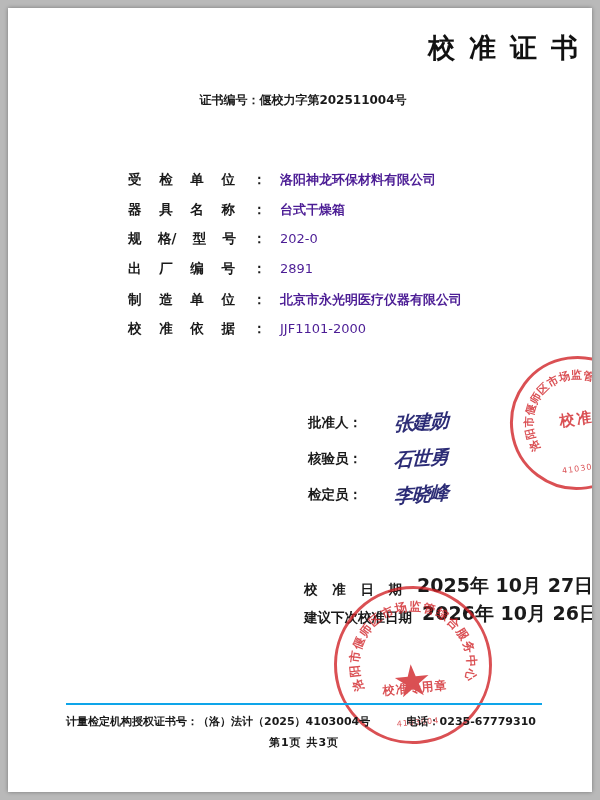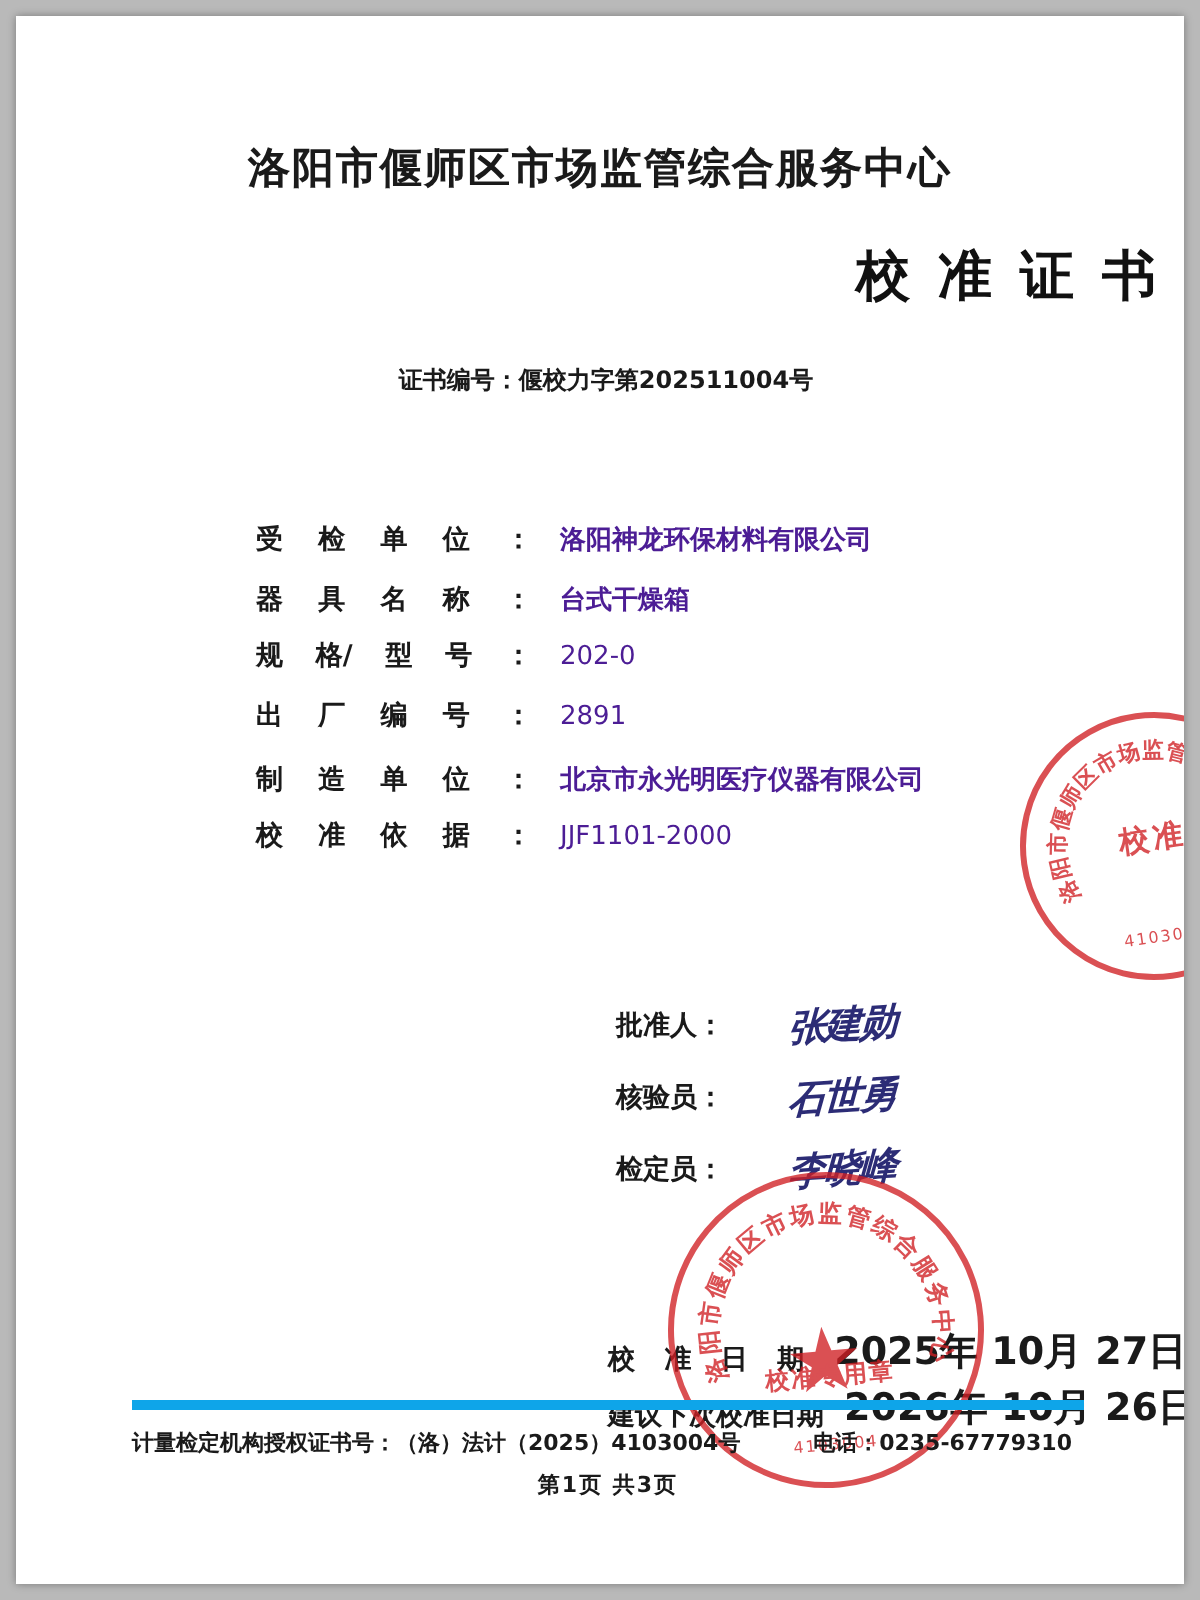--- a/index.html
+++ b/index.html
@@ -144,21 +144,21 @@
     padding-left: 10px;
     white-space: nowrap;
   }
 
   
   .footer {
     position: absolute;
     left: 58px;
     right: 50px;
     bottom: 42px;
-    border-top: 5px solid #0ea5e9;
+    border-top: 2px solid #0ea5e9;
     padding-top: 8px;
   }
   .footer-row {
     display: flex;
     justify-content: space-between;
     font-size: 11px;
     color: #1a1a1a;
     line-height: 18px;
     font-weight: bold;
   }
@@ -253,21 +253,20 @@
     text-align: center;
     font-size: 8px;
     letter-spacing: 1px;
   }
 </style>
 </head>
 <body>
 
 <div class="page">
 
-  <div class="org-title">洛阳市偃师区市场监管综合服务中心</div>
   <div class="doc-title">校准证书</div>
   <div class="cert-no">证书编号：偃校力字第202511004号</div>
 
   <div class="fields">
 
     <div class="field-row">
       <div class="field-label">
         <span>受</span>
         <span>检</span>
         <span>单</span>

